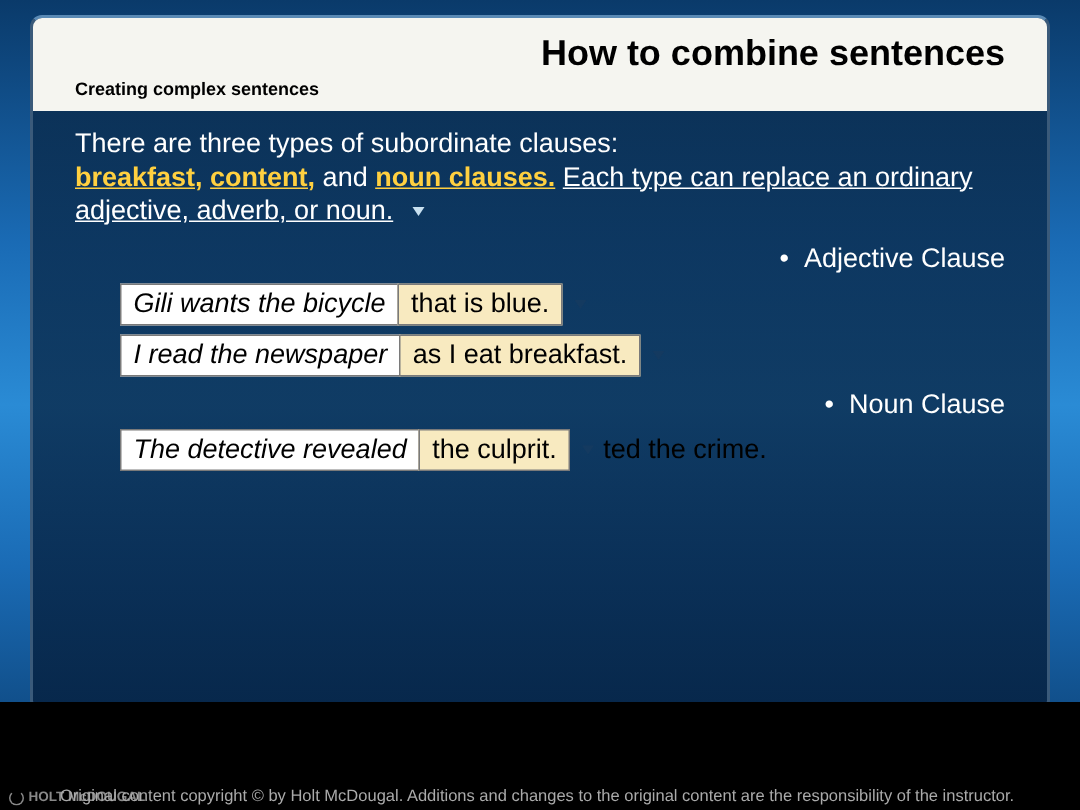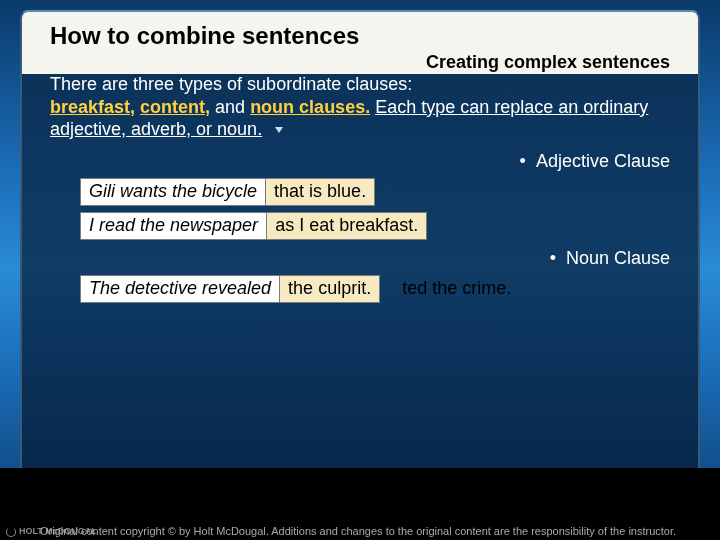--- a/index.html
+++ b/index.html
@@ -18,51 +18,52 @@
     right: 20px;
     bottom: 65px;
     background: linear-gradient(to bottom, rgba(10,40,70,0.7), rgba(5,30,60,0.8));
     border: 2px solid #3a5a7a;
     border-top: 2px solid #5a8ab5;
     border-radius: 8px;
     padding: 10px 28px 14px;
     color: #fff;
   }
   .title {
-    text-align: left;
+    text-align: right;
     color: #000;
     font-weight: bold;
     font-size: 24px;
     background: rgba(255,255,255,0);
     position: relative;
   }
   .subtitle {
-    text-align: right;
+    text-align: left;
     color: #000;
     font-weight: bold;
-    font-size: 18px;
+    font-size: 12px;
     margin-top: 2px;
   }
   
   .header-band {
     position: absolute;
     top: 0; left: 0; right: 0;
     height: 62px;
     background: #f5f5f0;
     border-radius: 6px 6px 0 0;
     z-index: 0;
   }
   .header-content {
     position: relative;
     z-index: 1;
   }
   .intro {
     color: #fff;
     font-size: 18px;
     line-height: 1.25;
+    margin-top: 18px;
   }
   .intro .hl { color: #ffd040; font-weight: bold; text-decoration: underline; }
   .intro .u { text-decoration: underline; }
   .dropmark {
     display: inline-block;
     width: 0; height: 0;
     border-left: 4px solid transparent;
     border-right: 4px solid transparent;
     border-top: 6px solid #c8e0f0;
     margin-left: 8px;

